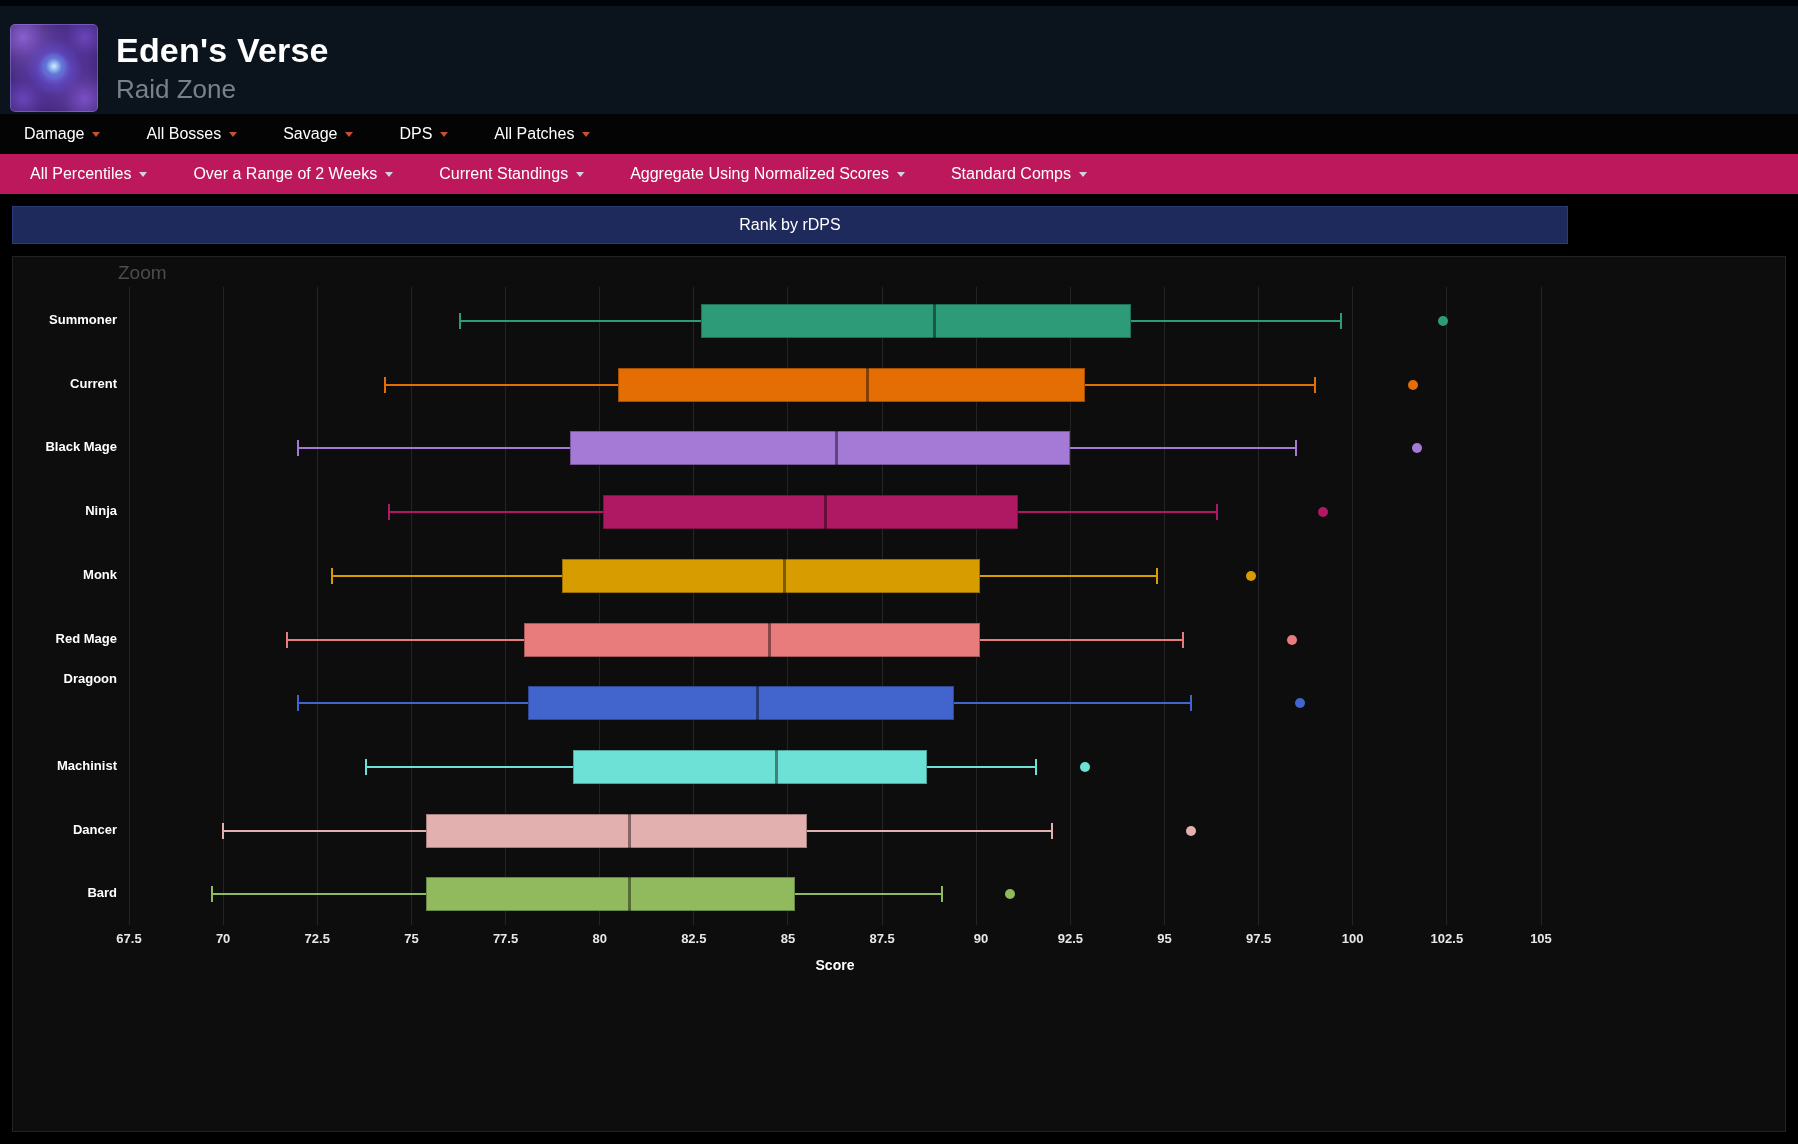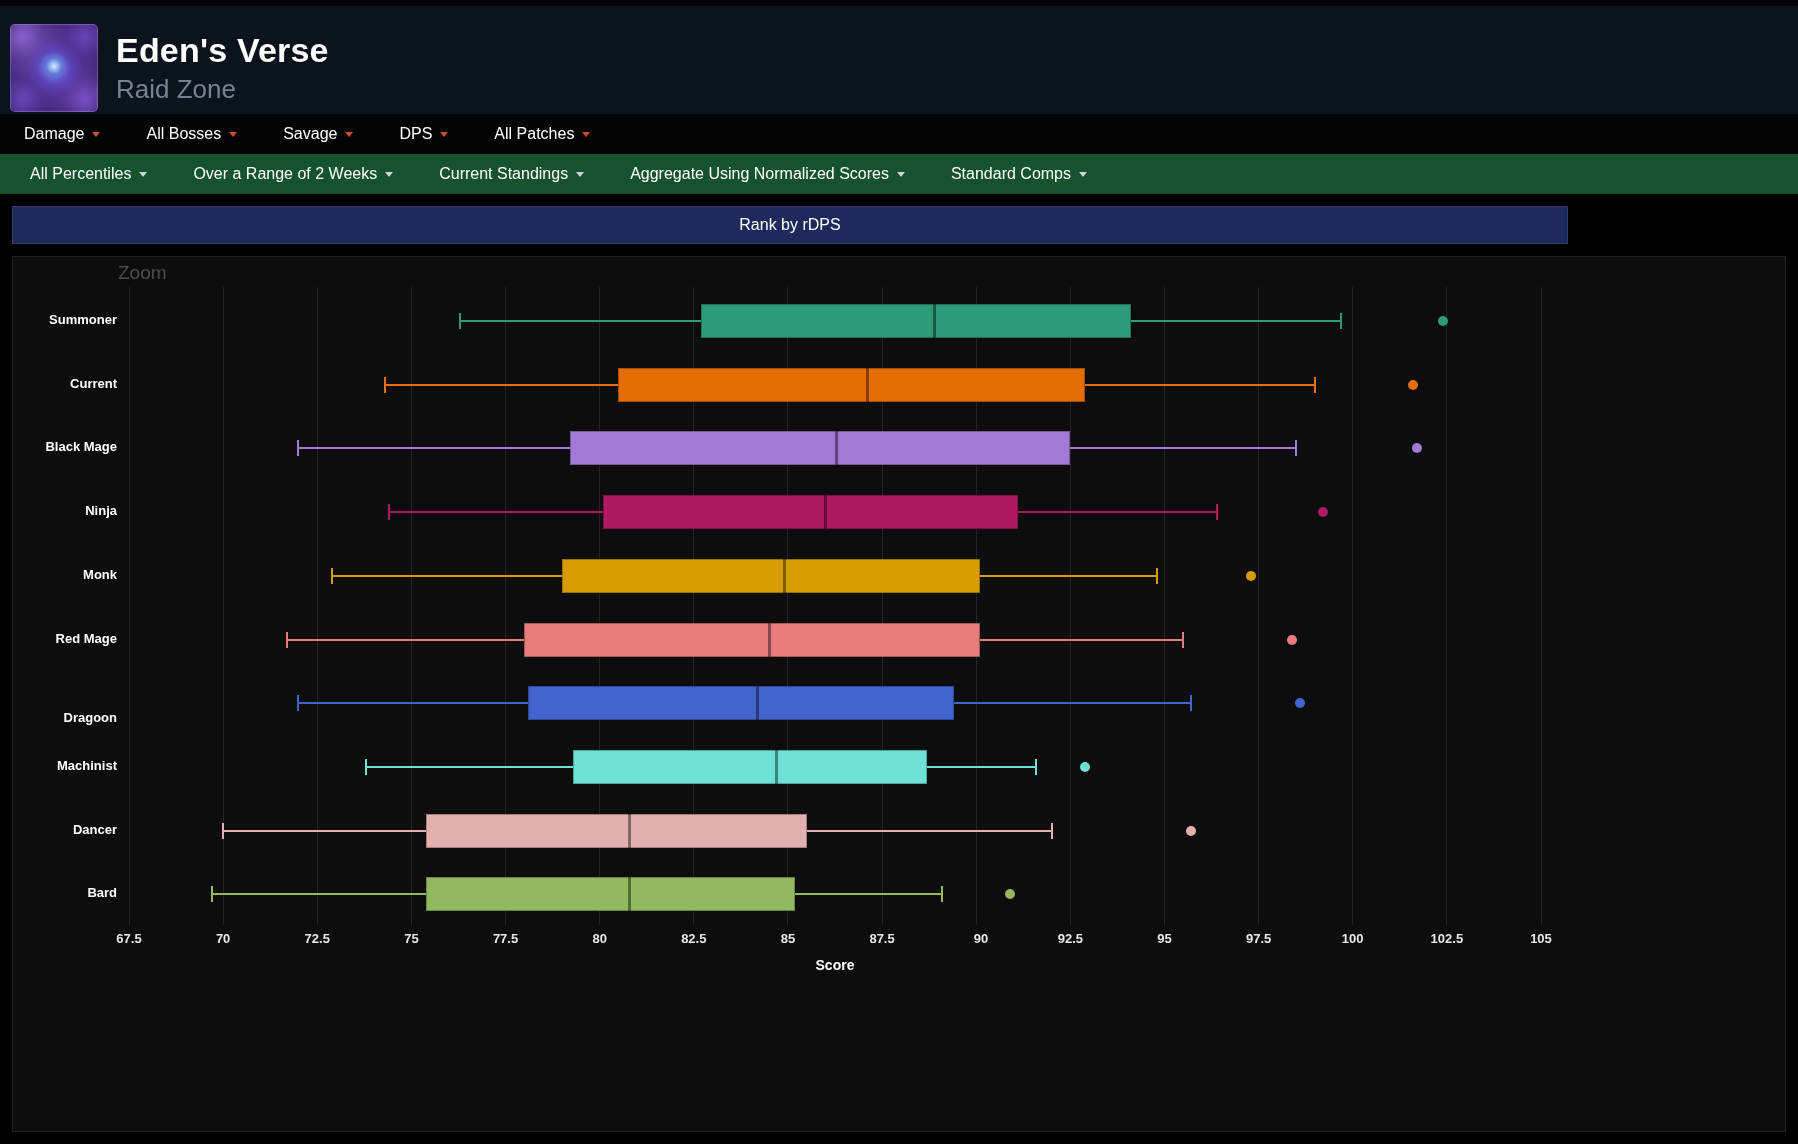--- a/index.html
+++ b/index.html
@@ -62,21 +62,21 @@
     border-right: 4px solid transparent;
     margin-left: 8px;
     display: inline-block;
   }
   .caret-red   { border-top: 5px solid #c8502e; }
   .caret-light { border-top: 5px solid #cfd4db; }
 
   
   .filter-bar {
     height: 40px;
-    background: #14532d;
+    background: #be185d;
     display: flex;
     align-items: center;
     gap: 46px;
     padding-left: 30px;
   }
 
   
   .tab-bar {
     width: 1556px;
     height: 38px;
@@ -248,21 +248,21 @@
       <div style="left: 549.013px; top: 301.8px; width: 417.952px; height: 34px; background: rgb(214, 156, 0); box-shadow: rgba(0, 0, 0, 0.28) 0px 0px 0px 1px inset;"></div>
       <div style="left: 769.668px; top: 301.8px; width: 3px; height: 34px; background: rgba(0, 0, 0, 0.42);"></div>
       <div style="left: 1233.07px; top: 313.8px; width: 10px; height: 10px; background: rgb(214, 156, 0); border-radius: 50%;"></div>
       <div class="ylab" style="left: 0px; top: 373.5px; width: 104px;">Red Mage</div>
       <div style="left: 274.144px; top: 381.5px; width: 896.149px; height: 2px; background: rgb(232, 123, 123);"></div>
       <div style="left: 273.144px; top: 374.5px; width: 2px; height: 16px; background: rgb(232, 123, 123);"></div>
       <div style="left: 1169.29px; top: 374.5px; width: 2px; height: 16px; background: rgb(232, 123, 123);"></div>
       <div style="left: 511.36px; top: 365.5px; width: 455.605px; height: 34px; background: rgb(232, 123, 123); box-shadow: rgba(0, 0, 0, 0.28) 0px 0px 0px 1px inset;"></div>
       <div style="left: 754.607px; top: 365.5px; width: 3px; height: 34px; background: rgba(0, 0, 0, 0.42);"></div>
       <div style="left: 1274.49px; top: 377.5px; width: 10px; height: 10px; background: rgb(232, 123, 123); border-radius: 50%;"></div>
-      <div class="ylab" style="left: 0px; top: 453px; width: 104px;">Dragoon</div>
+      <div class="ylab" style="left: 0px; top: 414px; width: 104px;">Dragoon</div>
       <div style="left: 285.44px; top: 445.2px; width: 892.384px; height: 2px; background: rgb(65, 100, 205);"></div>
       <div style="left: 284.44px; top: 438.2px; width: 2px; height: 16px; background: rgb(65, 100, 205);"></div>
       <div style="left: 1176.82px; top: 438.2px; width: 2px; height: 16px; background: rgb(65, 100, 205);"></div>
       <div style="left: 515.125px; top: 429.2px; width: 425.483px; height: 34px; background: rgb(65, 100, 205); box-shadow: rgba(0, 0, 0, 0.28) 0px 0px 0px 1px inset;"></div>
       <div style="left: 743.311px; top: 429.2px; width: 3px; height: 34px; background: rgba(0, 0, 0, 0.42);"></div>
       <div style="left: 1282.02px; top: 441.2px; width: 10px; height: 10px; background: rgb(65, 100, 205); border-radius: 50%;"></div>
       <div class="ylab" style="left: 0px; top: 500.9px; width: 104px;">Machinist</div>
       <div style="left: 353.216px; top: 508.9px; width: 670.229px; height: 2px; background: rgb(110, 225, 214);"></div>
       <div style="left: 352.216px; top: 501.9px; width: 2px; height: 16px; background: rgb(110, 225, 214);"></div>
       <div style="left: 1022.45px; top: 501.9px; width: 2px; height: 16px; background: rgb(110, 225, 214);"></div>

